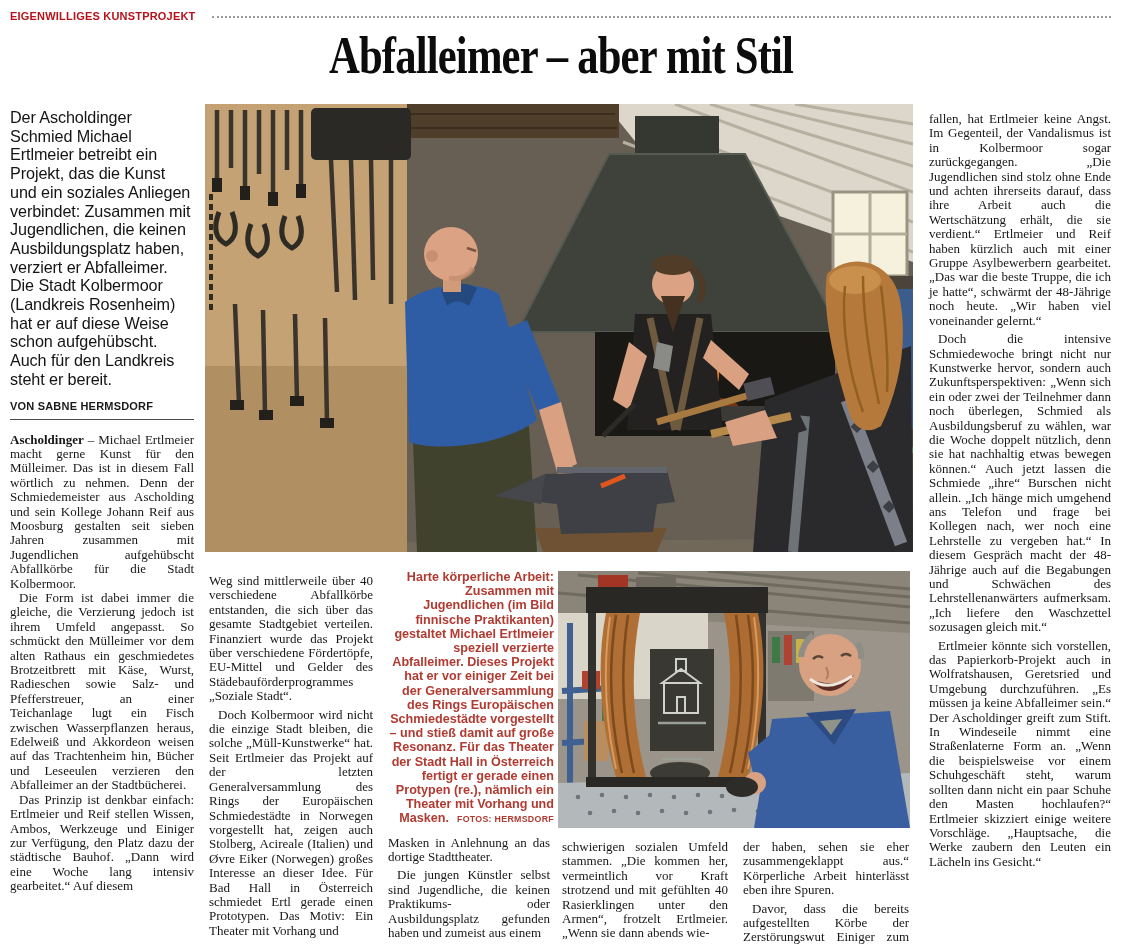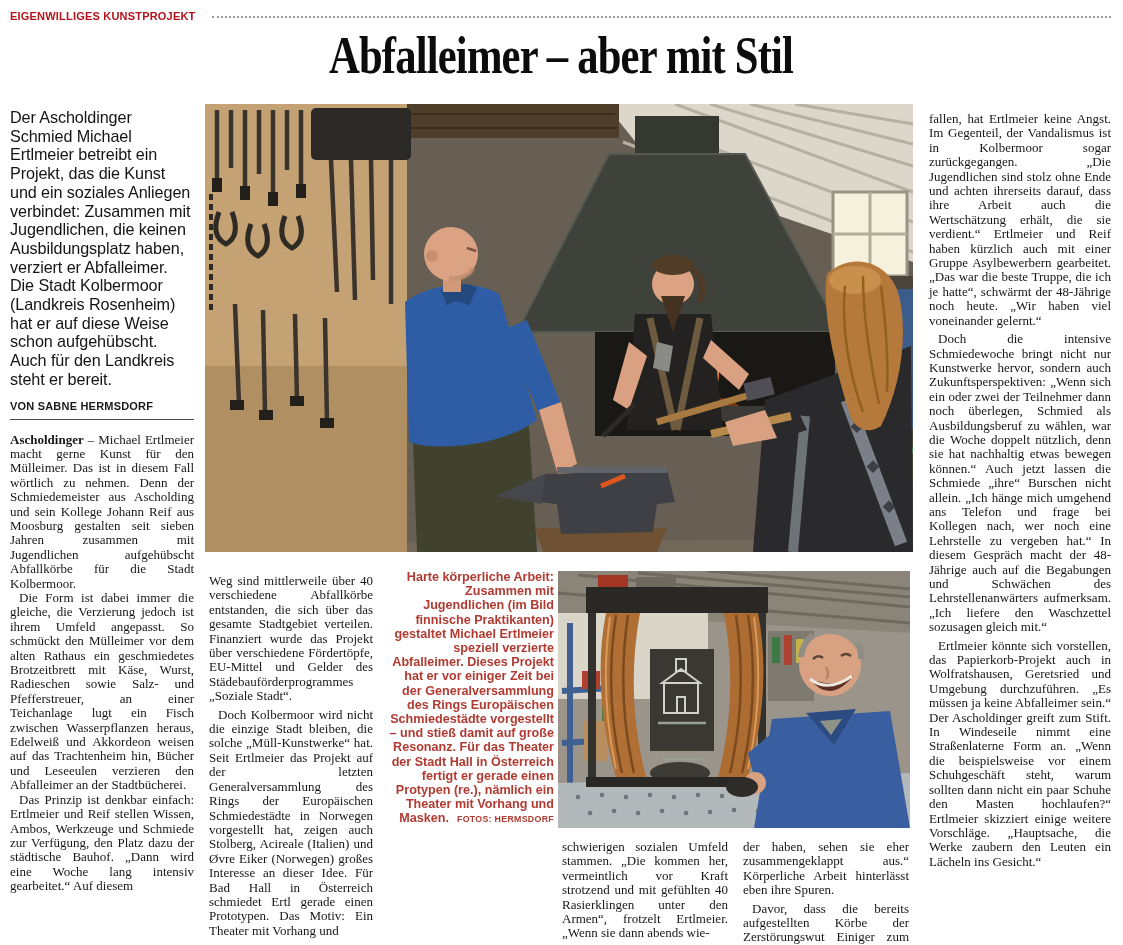--- a/index.html
+++ b/index.html
@@ -46,21 +46,21 @@
     <span class="dot-rule"></span>
   </div>
   <h1 class="headline"><span>Abfalleimer – aber mit Stil</span></h1>
 
   <div class="col" style="left:10px;top:108px;width:184px;">
     <p class="lead">Der Ascholdinger Schmied Michael Ertlmeier betreibt ein Projekt, das die Kunst und ein soziales Anliegen verbindet: Zusammen mit Jugendlichen, die keinen Ausbildungsplatz haben, verziert er Abfalleimer. Die Stadt Kolbermoor (Landkreis Rosenheim) hat er auf diese Weise schon aufgehübscht. Auch für den Landkreis steht er bereit.</p>
     <div class="byline">VON SABNE HERMSDORF</div>
     <div class="serif-body">
       <p><span class="dateline">Ascholdinger</span><span> – Michael Ertlmeier macht gerne Kunst für den Mülleimer. Das ist in diesem Fall wörtlich zu nehmen. Denn der Schmiedemeister aus Ascholding und sein Kollege Johann Reif aus Moosburg gestalten seit sieben Jahren zusammen mit Jugendlichen aufgehübscht Abfallkörbe für die Stadt Kolbermoor.</span></p>
       <p class="indent">Die Form ist dabei immer die gleiche, die Verzierung jedoch ist ihrem Umfeld angepasst. So schmückt den Mülleimer vor dem alten Rathaus ein geschmiedetes Brotzeitbrett mit Käse, Wurst, Radieschen sowie Salz- und Pfefferstreuer, an einer Teichanlage lugt ein Fisch zwischen Wasserpflanzen heraus, Edelweiß und Akkordeon weisen auf das Trachtenheim hin, Bücher und Leseeulen verzieren den Abfalleimer an der Stadtbücherei.</p>
-      <p class="indent">Das Prinzip ist denkbar einfach: Ertlmeier und Reif stellen Wissen, Ambos, Werkzeuge und Schmiede zur Verfügung, den Platz dazu der städtische Bauhof. „Dann wird eine Woche lang intensiv gearbeitet.“ Auf diesem</p>
+      <p class="indent">Das Prinzip ist denkbar einfach: Ertlmeier und Reif stellen Wissen, Ambos, Werkzeuge und Einiger zur Verfügung, den Platz dazu der städtische Bauhof. „Dann wird eine Woche lang intensiv gearbeitet.“ Auf diesem</p>
     </div>
   </div>
 
   <div class="photo" style="left:205px;top:104px;width:708px;height:448px;">
     <svg viewBox="0 0 708 448" preserveAspectRatio="none">
       <rect width="708" height="448" fill="#675f53"></rect>
 
       <polygon points="400,0 708,0 708,158 458,72" fill="#dcd7ca"></polygon>
       <path d="M470,0 L708,88 M505,0 L708,62 M545,0 L708,40 M590,0 L708,20 M438,18 L708,118 M418,38 L708,148" stroke="#b6b0a0" stroke-width="3" fill="none"></path>
       <rect x="188" y="0" width="226" height="34" fill="#4f3f2a"></rect>
@@ -185,20 +185,24 @@
     </svg>
   </div>
 
   <div class="col flow" style="left:205px;top:570px;width:172px;">
     <p>Weg sind mittlerweile über 40 verschiedene Abfallkörbe entstanden, die sich über das gesamte Stadtgebiet verteilen. Finanziert wurde das Projekt über verschiedene Fördertöpfe, EU-Mittel und Gelder des Städebauförderprogrammes „Soziale Stadt“.</p>
     <p class="indent">Doch Kolbermoor wird nicht die einzige Stadt bleiben, die solche „Müll-Kunstwerke“ hat. Seit Ertlmeier das Projekt auf der letzten Generalversammlung des Rings der Europäischen Schmiedestädte in Norwegen vorgestellt hat, zeigen auch Stolberg, Acireale (Italien) und Øvre Eiker (Norwegen) großes Interesse an dieser Idee. Für Bad Hall in Österreich schmiedet Ertl gerade einen Prototypen. Das Motiv: Ein Theater mit Vorhang und</p>
   </div>
 
   <div class="col" style="left:384px;top:570px;width:170px;">
     <p class="caption"><span>Harte körperliche Arbeit: Zusammen mit Jugendlichen (im Bild finnische Praktikanten) gestaltet Michael Ertlmeier speziell verzierte Abfalleimer. Dieses Projekt hat er vor einiger Zeit bei der Generalversammlung des Rings Europäischen Schmiedestädte vorgestellt – und stieß damit auf große Resonanz. Für das Theater der Stadt Hall in Österreich fertigt er gerade einen Protypen (re.), nämlich ein Theater mit Vorhang und Masken.</span><span class="credit">FOTOS: HERMSDORF</span></p>
+    <div class="flow cap-follow">
+      <p>Masken in Anlehnung an das dortige Stadttheater.</p>
+      <p class="indent">Die jungen Künstler selbst sind Jugendliche, die keinen Praktikums- oder Ausbildungsplatz gefunden haben und zumeist aus einem</p>
+    </div>
   </div>
 
   <div class="photo" style="left:558px;top:571px;width:352px;height:257px;">
     <svg viewBox="0 0 352 257" preserveAspectRatio="none">
       <rect width="352" height="257" fill="#9b948a"></rect>
       <polygon points="0,0 352,0 352,62 0,42" fill="#8b8478"></polygon>
       <path d="M20,4 L352,36 M80,2 L352,26 M0,22 L352,52 M150,0 L352,18" stroke="#6f6a5f" stroke-width="3" fill="none"></path>
       <rect x="0" y="42" width="150" height="86" fill="#d9d5c9"></rect>
       <g stroke="#3f6090" stroke-width="6" fill="none">
         <line x1="12" y1="52" x2="12" y2="228"></line>

